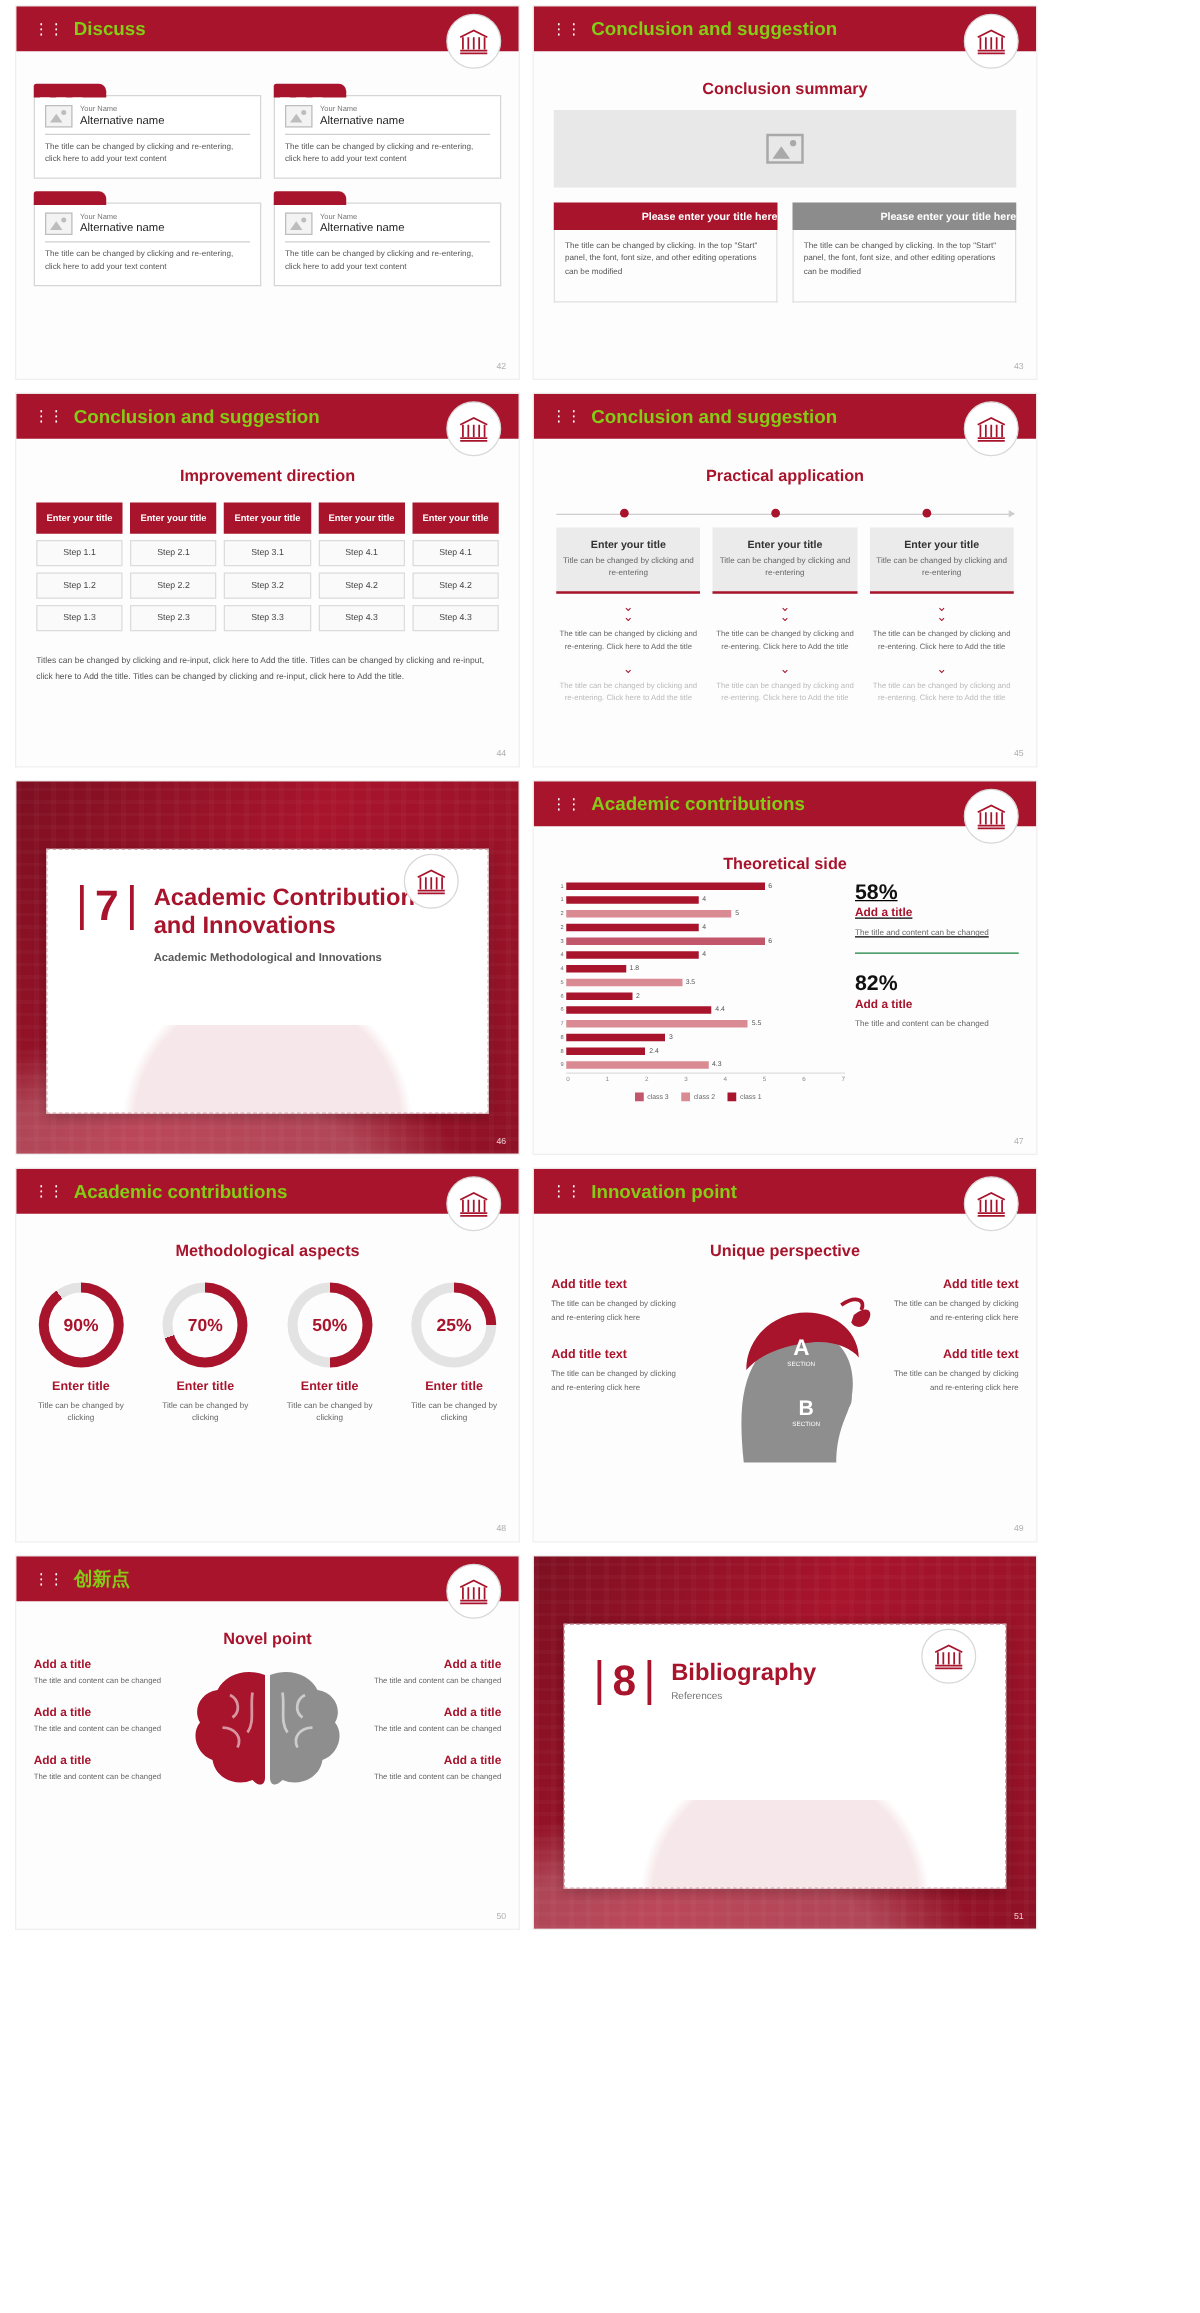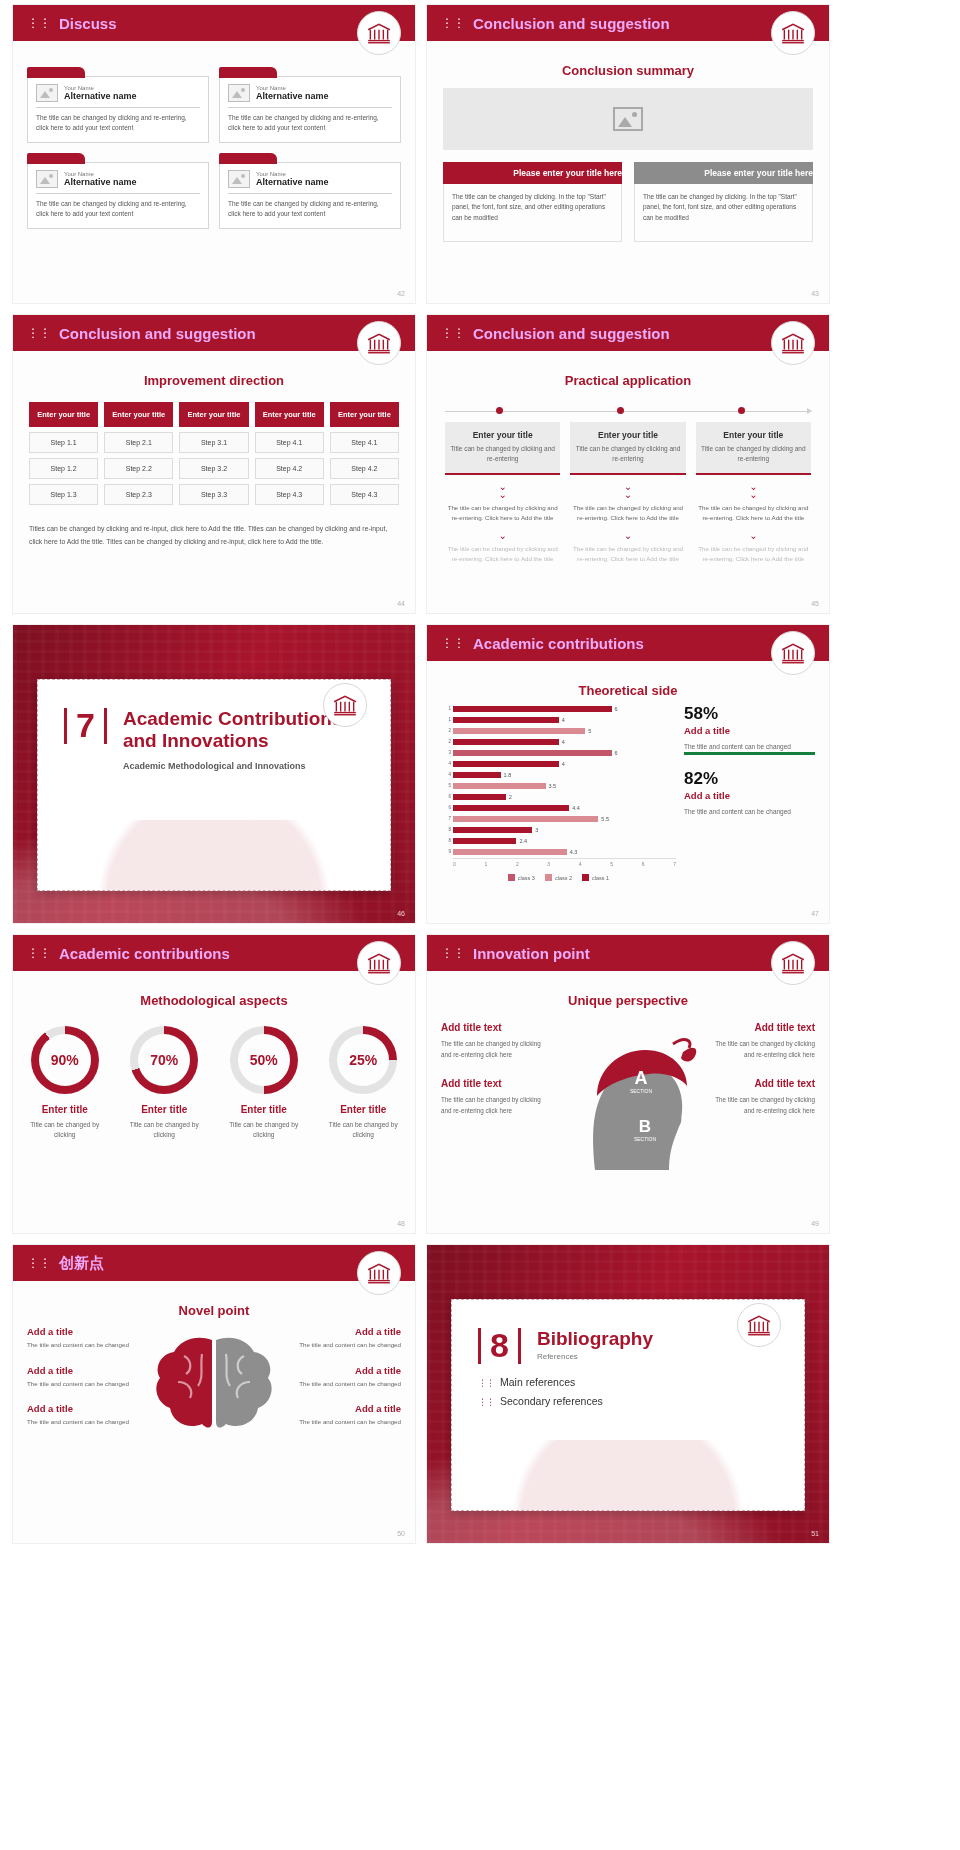--- a/index.html
+++ b/index.html
@@ -34,21 +34,21 @@
     position: relative;
   }
   .hdr .dots {
     color: #fff;
     font-size: 12px;
     letter-spacing: 0px;
     margin-right: 8px;
     line-height: 1;
   }
   .hdr .ttl {
-    color: #f0abfc;
+    color: #84cc16;
     font-size: 15px;
     font-weight: bold;
   }
   .emblem {
     position: absolute;
     right: 14px;
     top: 6px;
     width: 44px; height: 44px;
     border-radius: 50%;
     background: #fff;
@@ -117,21 +117,21 @@
     border-right: 5px solid transparent;
     border-bottom: 7px solid #bdbdbd;
   }
   .ph-img:before {
     content: "";
     position: absolute; right: 4px; top: 3px;
     width: 4px; height: 4px; border-radius: 50%;
     background: #bdbdbd;
   }
   .folder .nm { font-size: 6px; color: #777; }
-  .folder .alt { font-size: 9px; font-weight: bold; color: #222; }
+  .folder .alt { font-size: 9px; font-weight: normal; color: #222; }
   .folder .rule { border-top: 1px solid #cfcfcf; margin: 5px 0 5px 0; }
   .folder .desc { font-size: 6.5px; color: #555; line-height: 1.55; }
 
   
   .imgbox {
     height: 62px;
     background: #e8e8e8;
     margin: 10px 16px 0 16px;
     display: flex; align-items: center; justify-content: center;
   }
@@ -250,21 +250,21 @@
   .barrow .bar { height: 6.5px; }
   .barrow .val { font-size: 5.5px; color: #555; margin-left: 3px; }
   .axis { display: flex; justify-content: space-between; font-size: 5px; color: #888; border-top: 1px solid #ddd; padding-top: 2px; margin-left: 12px; }
   .legend { display: flex; justify-content: center; gap: 10px; margin-top: 7px; }
   .legend span { font-size: 5.5px; color: #666; display: flex; align-items: center; gap: 3px; }
   .legend i { width: 7px; height: 7px; display: inline-block; }
   .stat { margin-bottom: 14px; }
   .stat .pct { font-size: 17px; font-weight: bold; color: #111; }
   .stat .st { font-size: 9.5px; font-weight: bold; color: #A8142C; margin-top: 1px; }
   .stat .sd { font-size: 6.5px; color: #666; margin-top: 5px; line-height: 1.7; }
-  .stat.divider { border-bottom: 3px solid #15803d; padding-bottom: 0; }
+  .stat.divider { border-bottom: 1px solid #15803d; padding-bottom: 10px; text-decoration: underline; }
 
   
   .donuts { display: grid; grid-template-columns: repeat(4,1fr); gap: 24px; margin: 18px 14px 0 14px; }
   .donut { text-align: center; }
   .ring {
     width: 68px; height: 68px; border-radius: 50%;
     margin: 0 auto; display: flex; align-items: center; justify-content: center;
     position: relative;
   }
   .ring .inner {
@@ -819,24 +819,20 @@
       <div class="wave"></div>
       <div class="panel">
         <div class="dots-bg"></div>
         <div class="row1">
           <div class="num">8</div>
           <div>
             <h2><span>Bibliography</span></h2>
             <div class="sub2">References</div>
           </div>
         </div>
-        <ul class="bib-list">
-          <li><em>⋮⋮</em><span>Main references</span></li>
-          <li><em>⋮⋮</em><span>Secondary references</span></li>
-        </ul>
       </div>
       <div class="emblem">
         <svg viewBox="0 0 24 24" fill="none" stroke="#A8142C" stroke-width="1.3">
           <path d="M2 9l10-5 10 5"></path>
             <path d="M4 9v9M8 9v9M12 9v9M16 9v9M20 9v9"></path>
             <path d="M2 19h20"></path>
             <path d="M2 21h20"></path>
         </svg>
       </div>
       <div class="pgnum">51</div>

